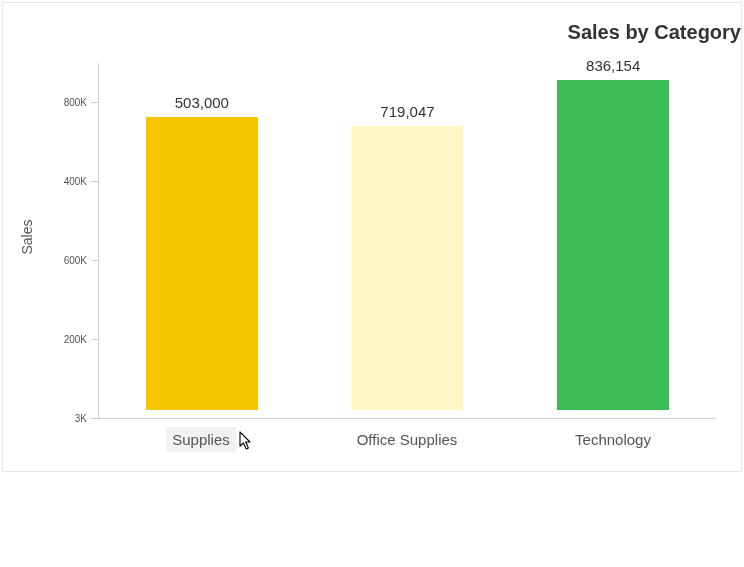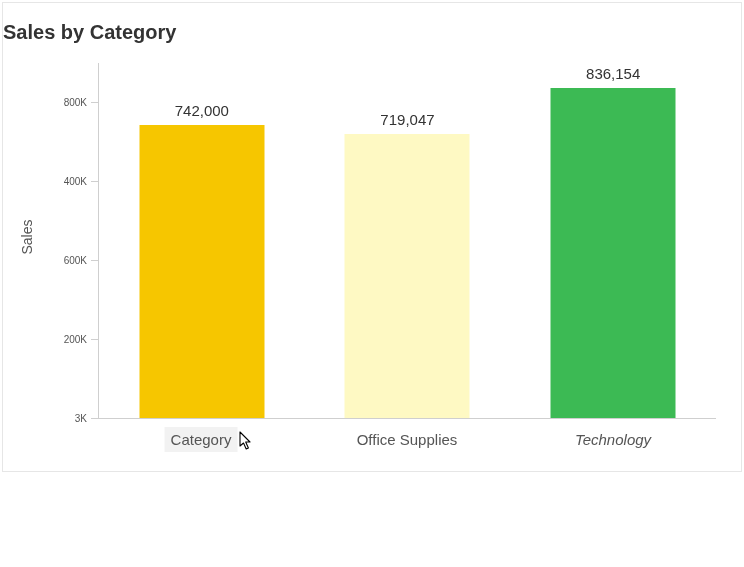--- a/index.html
+++ b/index.html
@@ -18,21 +18,21 @@
     height: 470px;
     margin: 2px;
     border: 1px solid #e6e6e6;
     background: #ffffff;
   }
   .chart-title {
     position: absolute;
     top: 18px;
     left: 0;
     right: 0;
-    text-align: left;
+    text-align: right;
     font-weight: 700;
     font-size: 20px;
     color: #333;
   }
   .y-axis-label {
     position: absolute;
     left: 6px;
     top: 50%;
     transform: translateY(-50%) rotate(-90deg);
     transform-origin: center;
@@ -70,24 +70,24 @@
     bottom: 0;
     top: 0;
   }
   .bar-slot {
     position: absolute;
     bottom: 0;
     top: 0;
   }
   .bar {
     position: absolute;
-    bottom: 0;
+    bottom: 8px;
     left: 50%;
     transform: translateX(-50%);
-    width: 125px;
+    width: 112px;
     margin-top: 28px;
   }
   .bar-label {
     position: absolute;
     left: 50%;
     transform: translateX(-50%);
     bottom: 100%;
     margin-bottom: 6px;
     font-size: 15px;
     color: #333;
@@ -124,21 +124,21 @@
 <div class="chart-card">
 
   <div class="chart-title">Sales by Category</div>
 
   <div class="y-axis-label">Sales</div>
 
   <div class="plot" id="plot">
     <div class="bars" id="bars">
         <div class="bar-slot" style="left: 0%; width: 33.3333%;">
           <div class="bar" style="height: 292.678px; background: rgb(246, 198, 0);">
-            <div class="bar-label">742,000</div>
+            <div class="bar-label">503,000</div>
           </div>
         </div>
         <div class="bar-slot" style="left: 33.3333%; width: 33.3333%;">
           <div class="bar" style="height: 283.624px; background: #fef9c3;">
             <div class="bar-label">719,047</div>
           </div>
         </div>
         <div class="bar-slot" style="left: 66.6667%; width: 33.3333%;">
           <div class="bar" style="height: 329.816px; background: rgb(60, 186, 84);">
             <div class="bar-label">836,154</div>
@@ -151,23 +151,23 @@
       <div class="ytick-label" style="top: 276.111px; text-align: right;">200K</div>
       <div class="ytick" style="top: 197.222px;"></div>
       <div class="ytick-label" style="top: 197.222px;">600K</div>
       <div class="ytick" style="top: 118.333px;"></div>
       <div class="ytick-label" style="top: 118.333px;">400K</div>
       <div class="ytick" style="top: 39.4444px;"></div>
       <div class="ytick-label" style="top: 39.4444px;">800K</div>
     </div>
 
   <div class="x-labels" id="xlabels">
-      <div class="x-label hovered" style="left: 16.6667%;">Category</div>
+      <div class="x-label hovered" style="left: 16.6667%;">Supplies</div>
       <div class="x-label" style="left: 50%; text-align: right;">Office Supplies</div>
-      <div class="x-label" style="left: 83.3333%; font-style: italic;">Technology</div>
+      <div class="x-label" style="left: 83.3333%;">Technology</div>
     </div>
 
   <div class="cursor" id="cursor" style="left:236px; top:428px;">
     <svg width="16" height="20" viewBox="0 0 16 20">
       <path d="M1 1 L1 15 L4.5 12 L7.2 18 L9.4 17 L6.7 11 L11 11 Z" fill="#ffffff" stroke="#000000" stroke-width="1.1" stroke-linejoin="round"></path>
     </svg>
   </div>
 
 </div>
 

